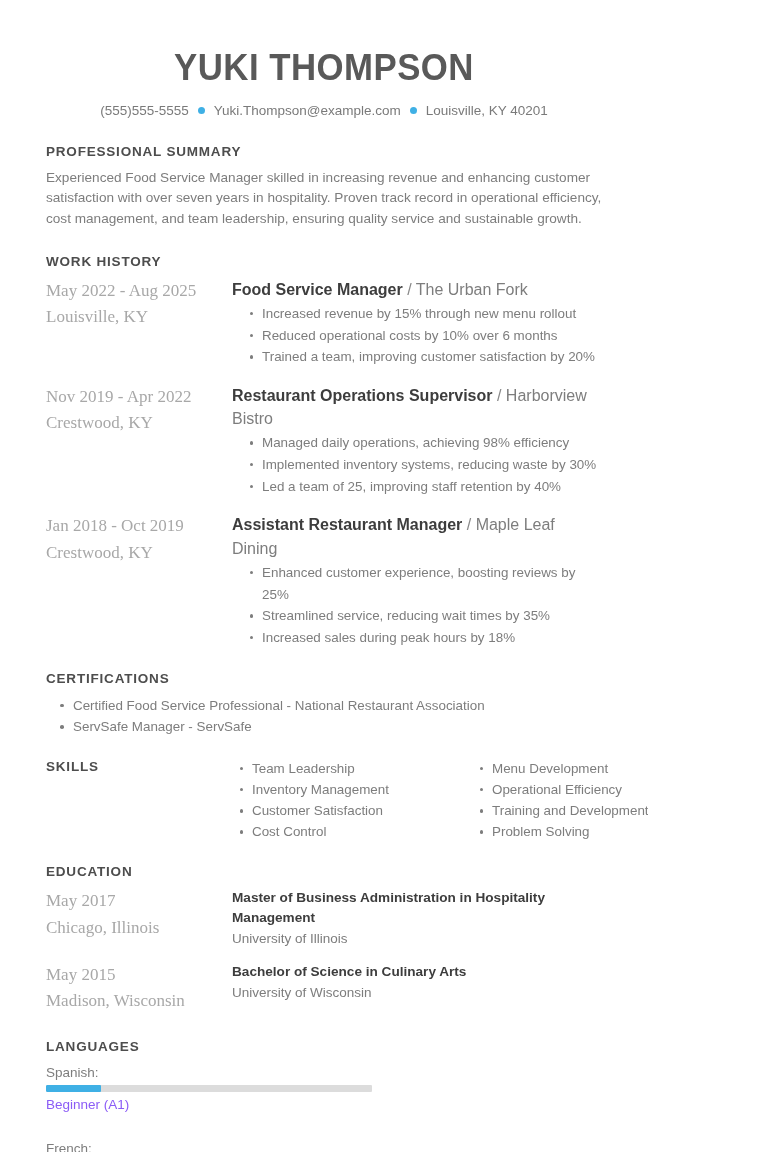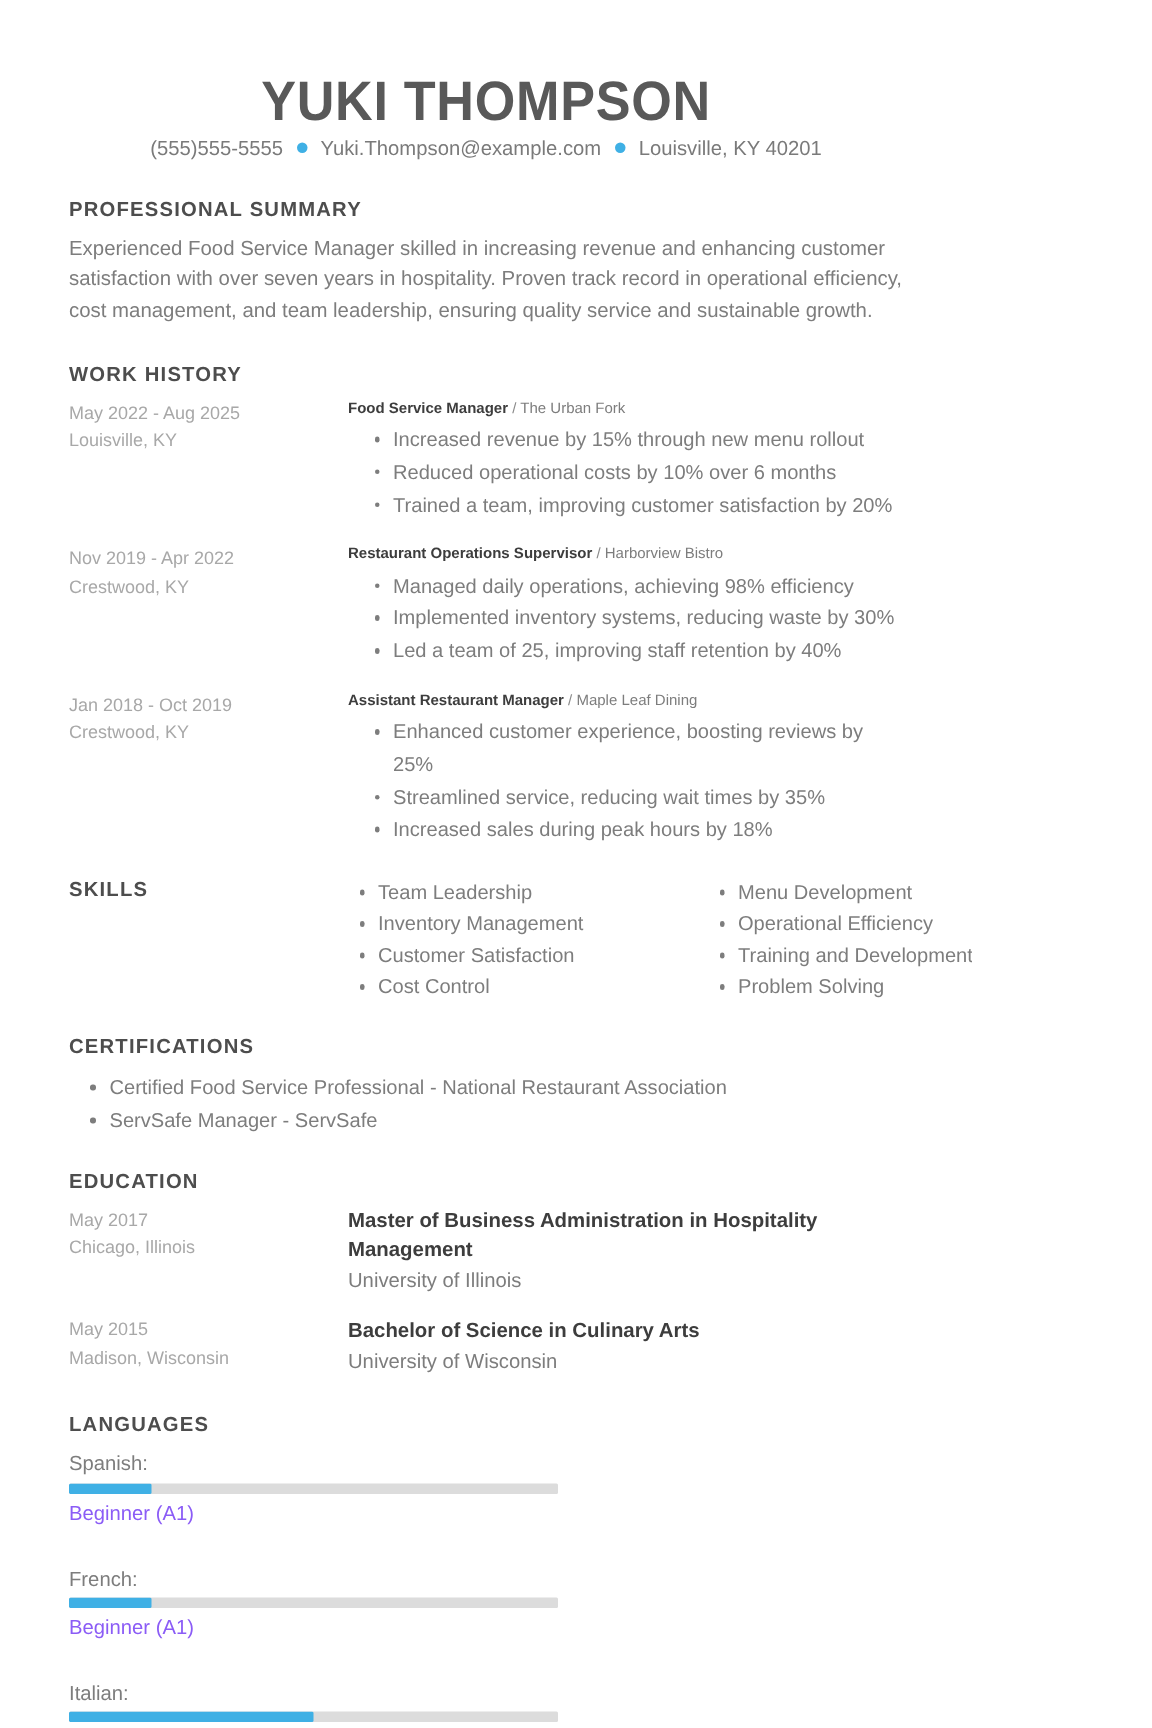--- a/index.html
+++ b/index.html
@@ -33,21 +33,21 @@
   .full-name {
     font-size: 37px;
     font-weight: bold;
     letter-spacing: 0.5px;
     color: #595959;
     line-height: 1.1;
     margin: 0;
     transform: scaleX(0.94);
   }
   .contact-line {
-    margin-top: 2px;
+    margin-top: 14px;
     font-size: 13.5px;
     color: #7a7a7a;
     display: flex;
     justify-content: center;
     align-items: center;
     gap: 9px;
     flex-wrap: nowrap;
   }
   .contact-dot {
     display: inline-block;
@@ -83,30 +83,31 @@
   
   .entry {
     display: flex;
     align-items: flex-start;
     margin-bottom: 16px;
   }
   .entry:last-child { margin-bottom: 0; }
   .entry-left {
     width: 186px;
     flex: none;
-    font-size: 12px;
+    font-size: 17px;
     line-height: 1.55;
     color: #a8a8a8;
+    font-family: Liberation Serif, serif;
   }
   .entry-right {
     flex: 1;
     min-width: 0;
   }
   .entry-title {
-    font-size: 10px;
+    font-size: 16px;
     line-height: 1.45;
     color: #7d7d7d;
     margin: 0 0 2px 0;
   }
   .entry-title b {
     color: #3d3d3d;
     font-weight: bold;
   }
   .entry-title .sep { color: #8a8a8a; }
 
@@ -317,20 +318,28 @@
         <p class="entry-title">
           <b>Assistant Restaurant Manager</b><span class="sep"> / </span><span>Maple Leaf Dining</span>
         </p>
         <ul class="bullets">
           <li>Enhanced customer experience, boosting reviews by 25%</li>
           <li>Streamlined service, reducing wait times by 35%</li>
           <li>Increased sales during peak hours by 18%</li>
         </ul>
       </div>
     </div>
+  </div>
+
+  <div class="section" style="margin-top:22px;">
+    <h2 class="section-title">CERTIFICATIONS</h2>
+    <ul class="cert-list">
+      <li>Certified Food Service Professional - National Restaurant Association</li>
+      <li>ServSafe Manager - ServSafe</li>
+    </ul>
   </div>
 
   <div class="section" style="margin-top:20px;">
     <div class="skills-wrap">
       <div class="skills-heading">
         <h2 class="section-title" style="margin-bottom:0;">SKILLS</h2>
       </div>
       <div class="skills-cols">
         <div class="skills-col">
           <ul>
@@ -346,28 +355,20 @@
             <li>Operational Efficiency</li>
             <li>Training and Development</li>
             <li>Problem Solving</li>
           </ul>
         </div>
       </div>
     </div>
   </div>
 
   <div class="section" style="margin-top:22px;">
-    <h2 class="section-title">CERTIFICATIONS</h2>
-    <ul class="cert-list">
-      <li>Certified Food Service Professional - National Restaurant Association</li>
-      <li>ServSafe Manager - ServSafe</li>
-    </ul>
-  </div>
-
-  <div class="section" style="margin-top:22px;">
     <h2 class="section-title">EDUCATION</h2>
 
     <div class="entry edu-entry">
       <div class="entry-left">
         <div>May 2017</div>
         <div>Chicago, Illinois</div>
       </div>
       <div class="entry-right">
         <p class="edu-degree">Master of Business Administration in Hospitality Management</p>
         <p class="edu-school">University of Illinois</p>

